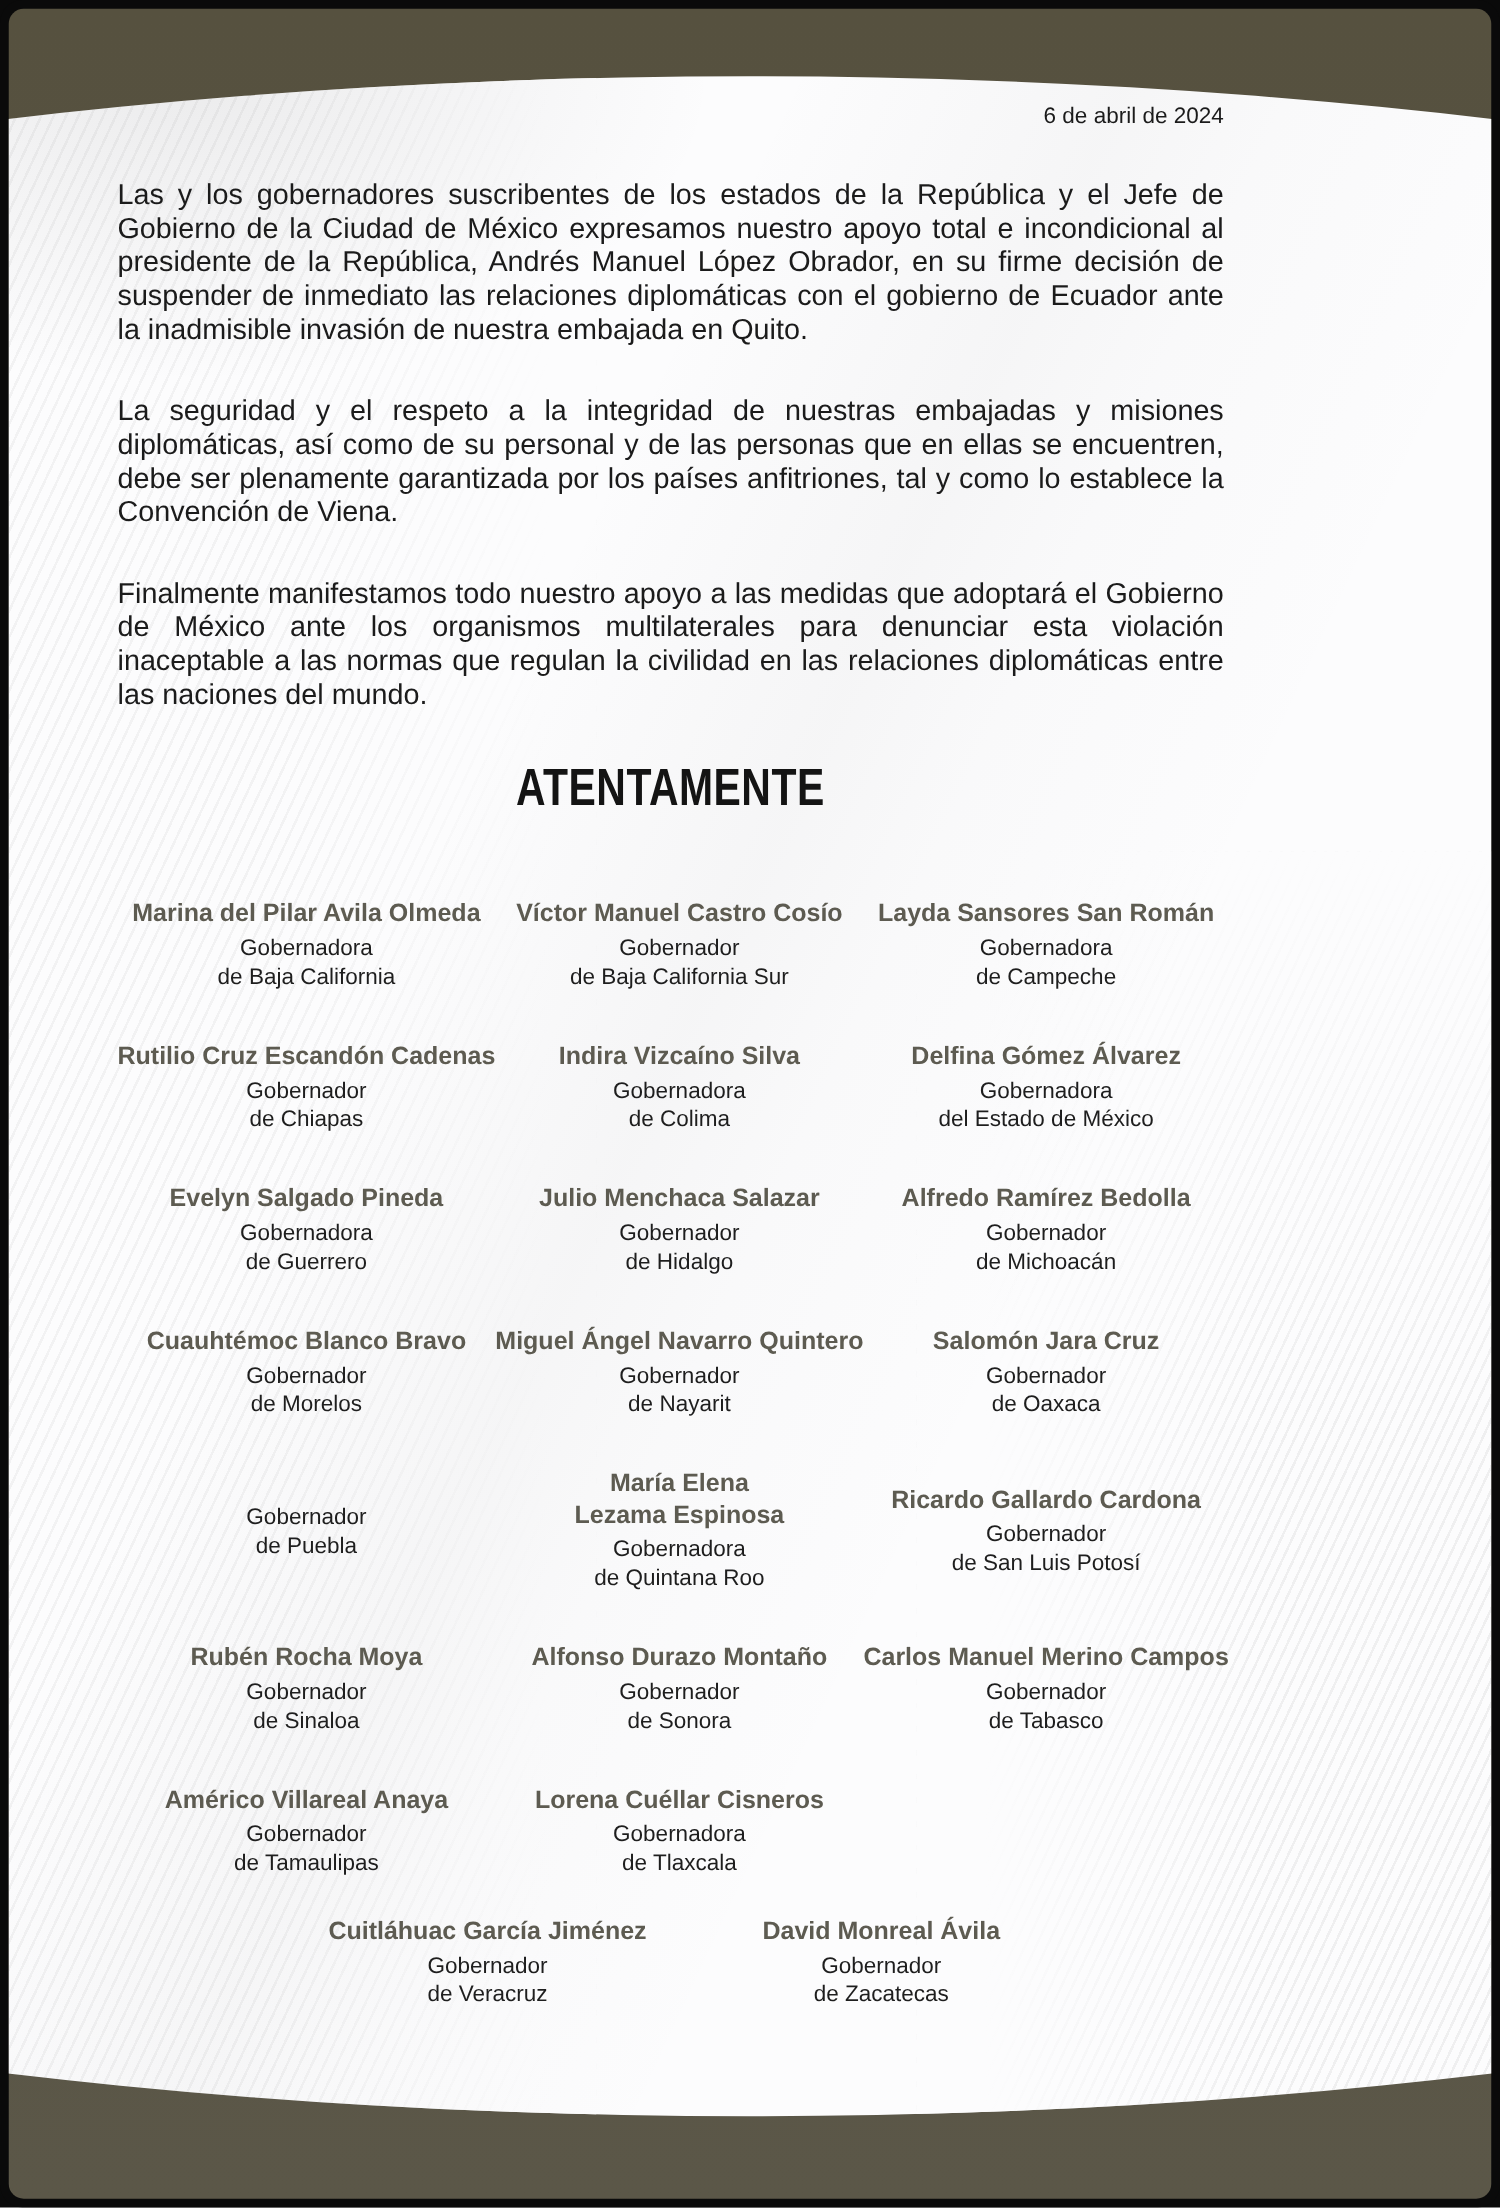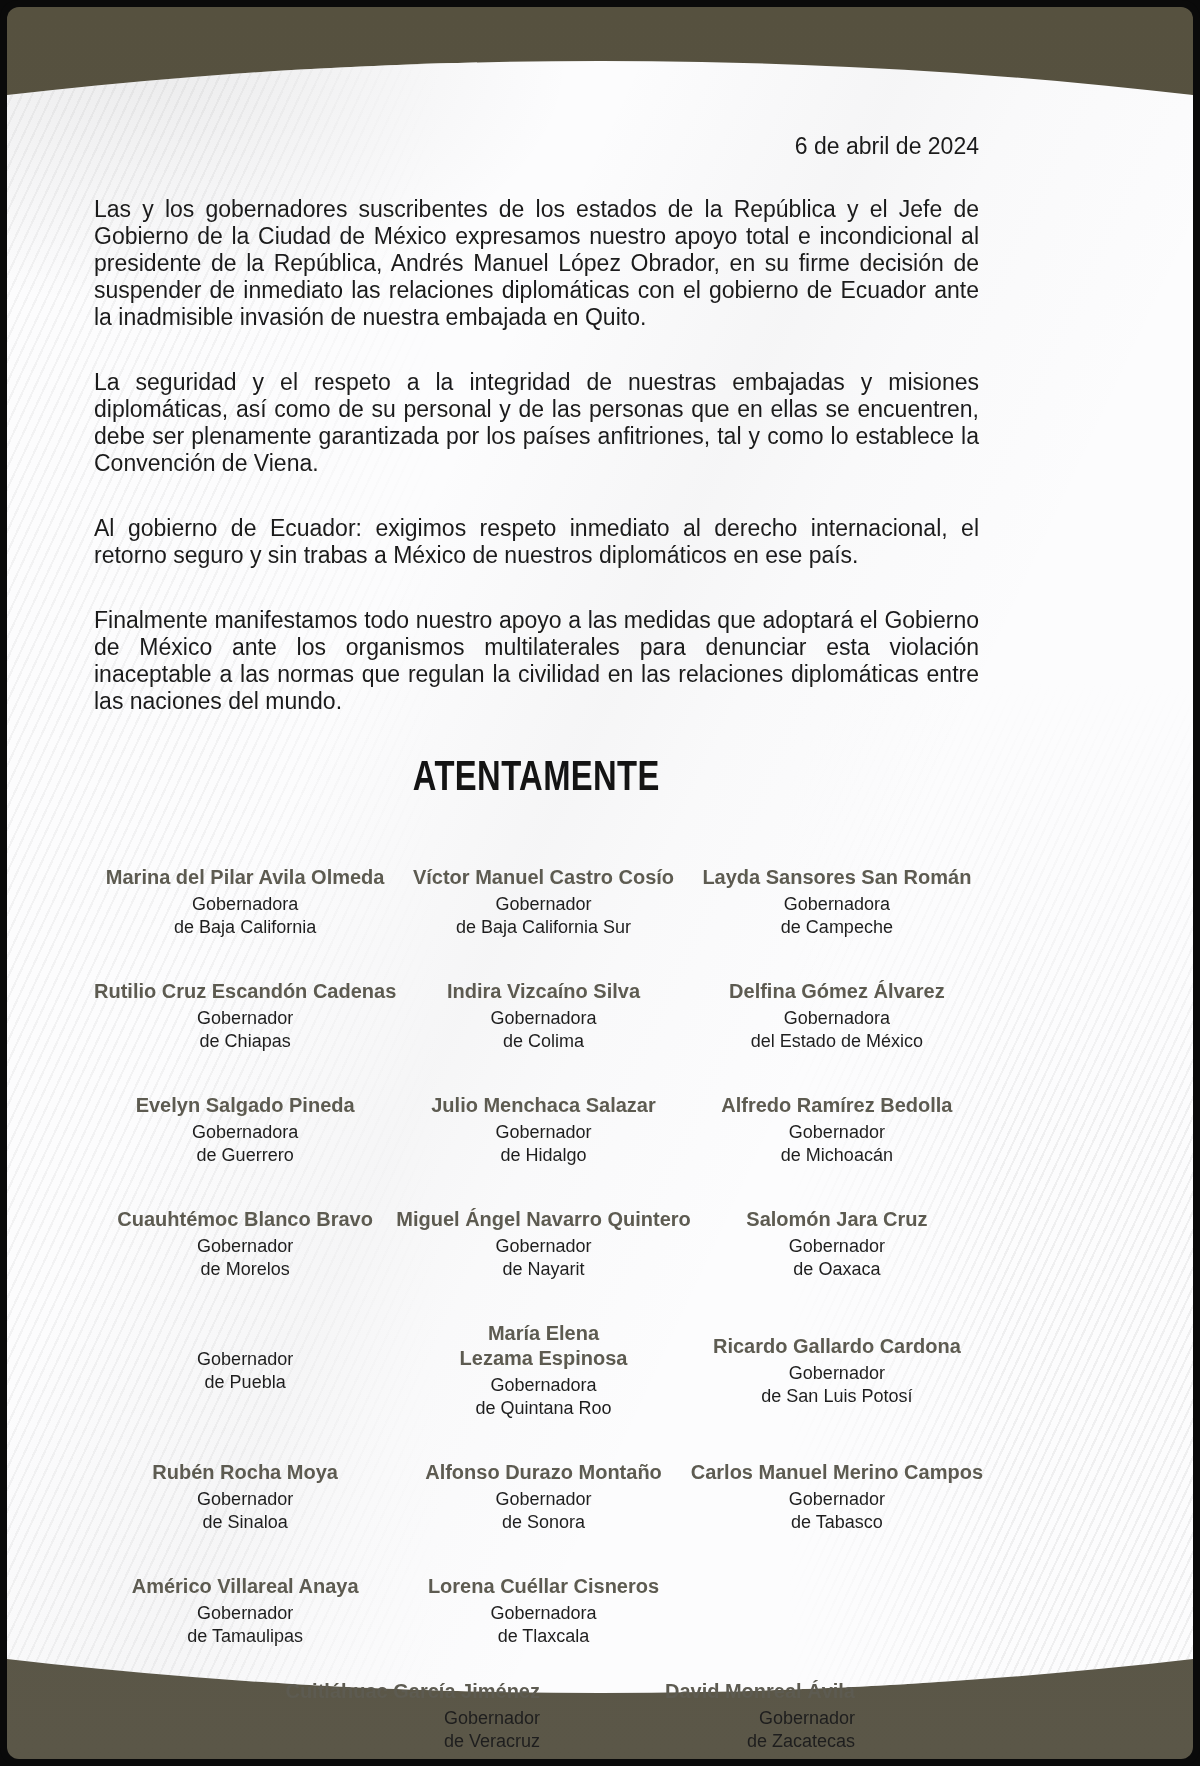--- a/index.html
+++ b/index.html
@@ -42,22 +42,22 @@
     background:
       radial-gradient(ellipse 620px 360px at 12% 0%, rgba(90,90,90,0.10), rgba(0,0,0,0) 68%),
       linear-gradient(115deg, rgba(0,0,0,0) 32%, rgba(100,100,100,0.045) 46%, rgba(100,100,100,0.018) 53%, rgba(0,0,0,0) 66%);
   }
   .content{
     position:absolute;inset:7px;
     padding:0 207px 0 80px;
     color:#1b1b1b;
   }
   .date{
-    margin-top:118px;text-align:right;
-    font-size:23px;line-height:28px;color:#1b1b1b;
+    margin-top:64px;text-align:right;
+    font-size:18px;line-height:28px;color:#1b1b1b;
   }
   .paras{margin-top:36px;}
   .paras p{
     margin:0 0 38px 0;
     font-size:23px;line-height:27px;
     text-align:justify;color:#1b1b1b;
   }
   .closing-wrap{text-align:center;}
   .closing{
     display:inline-block;
@@ -74,42 +74,41 @@
   .sig{display:flex;flex-direction:column;align-items:center;text-align:center;}
   .sig-name{
     font-size:20px;line-height:25px;font-weight:bold;
     color:#5d5b51;white-space:pre;margin-bottom:3px;
   }
   .sig-title,.sig-state{font-size:18px;line-height:23px;color:#1e1e1e;}
   .sig-final-row{
     margin-top:31px;position:relative;left:11px;
     display:flex;justify-content:center;gap:15px;
   }
-  .sig-final-row .sig{width:300px;align-items:flex-end;}
+  .sig-final-row .sig{width:300px;}
 </style>
 </head>
 <body>
 
 <div class="canvas">
   <div class="mat">
     <div class="page">
       <div class="page-inner">
         <div class="tex tex-stripes-left"></div>
         <div class="tex tex-stripes-right"></div>
         <div class="tex tex-sheen"></div>
       </div>
     </div>
 
     <div class="content">
       <div class="date">6 de abril de 2024</div>
 
       <div class="paras">
         <p>Las y los gobernadores suscribentes de los estados de la República y el Jefe de Gobierno de la Ciudad de México expresamos nuestro apoyo total e incondicional al presidente de la República, Andrés Manuel López Obrador, en su firme decisión de suspender de inmediato las relaciones diplomáticas con el gobierno de Ecuador ante la inadmisible invasión de nuestra embajada en Quito.</p>
         <p>La seguridad y el respeto a la integridad de nuestras embajadas y misiones diplomáticas, así como de su personal y de las personas que en ellas se encuentren, debe ser plenamente garantizada por los países anfitriones, tal y como lo establece la Convención de Viena.</p>
-        <p>Al gobierno de Ecuador: exigimos respeto inmediato al derecho internacional, el retorno seguro y sin trabas a México de nuestros diplomáticos en ese país.</p>
         <p>Finalmente manifestamos todo nuestro apoyo a las medidas que adoptará el Gobierno de México ante los organismos multilaterales para denunciar esta violación inaceptable a las normas que regulan la civilidad en las relaciones diplomáticas entre las naciones del mundo.</p>
       </div>
 
       <div class="closing-wrap">
         <span class="closing">ATENTAMENTE</span>
       </div>
 
       <div class="sig-grid">
         <div class="sig">
           <div class="sig-name">Marina del Pilar Avila Olmeda</div>

